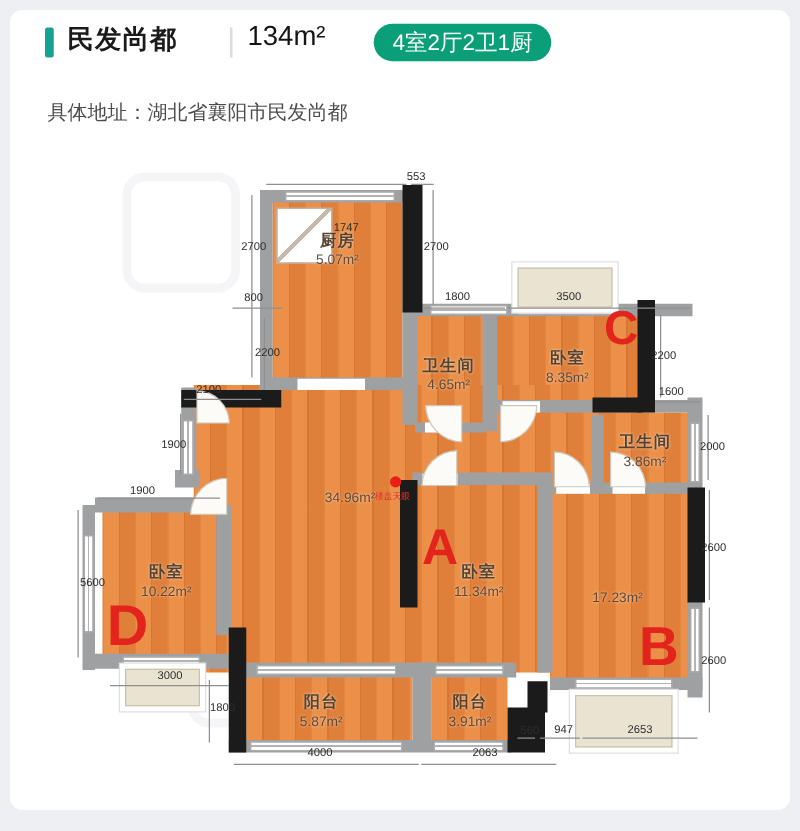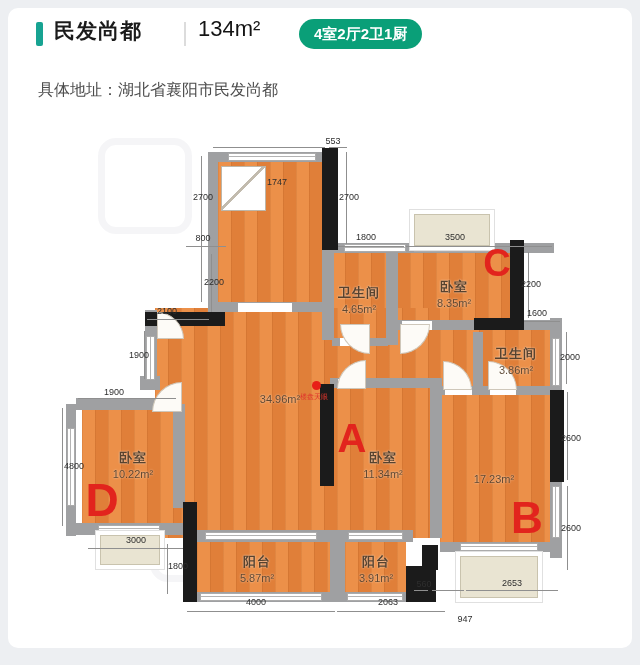--- a/index.html
+++ b/index.html
@@ -5,21 +5,21 @@
   html,body{margin:0;padding:0;}
   body{font-family:"Liberation Sans","DejaVu Sans",sans-serif;}
   .screen{position:relative;width:640px;height:665px;background:#edeff2;overflow:hidden;}
   .card{position:absolute;left:8px;top:8px;width:624px;height:640px;background:#ffffff;border-radius:10px;}
   .abs{position:absolute;}
   
   .accent{position:absolute;left:36px;top:22px;width:7px;height:24px;border-radius:2px;}
   .title{position:absolute;left:54px;top:17px;font-size:21px;font-weight:700;color:#1b1b1b;letter-spacing:1px;}
   .tdivider{position:absolute;left:184px;top:22px;width:2px;height:24px;background:#dcdcdc;}
   .areatxt{position:absolute;left:198px;top:16px;font-size:22px;font-weight:400;color:#141414;}
-  .badge{position:absolute;left:299px;top:19px;height:30px;line-height:30px;padding:0 15px;border-radius:16px;color:#ffffff;font-size:15px;font-weight:700;}
+  .badge{position:absolute;left:299px;top:19px;height:30px;line-height:30px;padding:0 15px;border-radius:16px;color:#ffffff;font-size:18px;font-weight:400;}
   .addr{position:absolute;left:38px;top:80px;font-size:16px;color:#4c4c4c;}
   
   .floor{background:
     repeating-linear-gradient(90deg, rgba(120,50,0,.10) 0 1px, rgba(0,0,0,0) 1px 13px),
     repeating-linear-gradient(90deg, #ec9049 0 13px, #e07f39 13px 26px);}
   .wg{background:#9fa0a2;}
   .wb{background:#1b1b1b;}
   .gap{background:#ffffff;}
   .win-h{background:linear-gradient(#ffffff 0 38%, #b3b3b3 38% 58%, #ffffff 58%);border:1px solid #ababab;box-sizing:border-box;}
   .win-v{background:linear-gradient(90deg,#ffffff 0 38%, #b3b3b3 38% 58%, #ffffff 58%);border:1px solid #ababab;box-sizing:border-box;}
@@ -118,20 +118,24 @@
       <div class="abs bay" style="left: 460px; top: 556px; width: 78px; height: 42px;"></div>
       <div class="abs bay" style="left: 100px; top: 535px; width: 60px; height: 30px;"></div>
       <div class="abs door" style="left: 340px; top: 324px; width: 30px; height: 30px; border-radius: 0px 0px 0px 100%;"></div>
       <div class="abs door" style="left: 400px; top: 324px; width: 30px; height: 30px; border-radius: 0px 0px 100%;"></div>
       <div class="abs door" style="left: 337px; top: 360px; width: 29px; height: 29px; border-radius: 100% 0px 0px;"></div>
       <div class="abs door" style="left: 443px; top: 361px; width: 29px; height: 29px; border-radius: 0px 100% 0px 0px;"></div>
       <div class="abs door" style="left: 488px; top: 361px; width: 29px; height: 29px; border-radius: 0px 100% 0px 0px;"></div>
       <div class="abs door" style="left: 152px; top: 382px; width: 30px; height: 30px; border-radius: 100% 0px 0px;"></div>
       <div class="abs door" style="left: 157px; top: 312px; width: 27px; height: 27px; border-radius: 0px 100% 0px 0px;"></div>
       <div class="abs kbox" style="left: 221px; top: 166px; width: 45px; height: 45px;"></div>
+      <div class="rlabel" style="left: 270px; top: 199px;">
+        <span class="rname">厨房</span>
+        <span class="rarea">5.07m²</span>
+      </div>
       <div class="rlabel" style="left: 359px; top: 299px;">
         <span class="rname">卫生间</span>
         <span class="rarea">4.65m²</span>
       </div>
       <div class="rlabel" style="left: 454px; top: 293px;">
         <span class="rname">卧室</span>
         <span class="rarea">8.35m²</span>
       </div>
       <div class="rlabel" style="left: 516px; top: 360px;">
         <span class="rname">卫生间</span>
@@ -185,33 +189,33 @@
       <div class="abs dim" style="left: 571px; top: 528px;">2600</div>
       <div class="abs dline" style="left: 211px; top: 254px; width: 1px; height: 58px;"></div>
       <div class="abs dim" style="left: 214px; top: 282px;">2200</div>
       <div class="abs dline" style="left: 147px; top: 319px; width: 62px; height: 1px;"></div>
       <div class="abs dim" style="left: 167px; top: 311px;">2100</div>
       <div class="abs dline" style="left: 144px; top: 331px; width: 1px; height: 48px;"></div>
       <div class="abs dim" style="left: 139px; top: 355px;">1900</div>
       <div class="abs dline" style="left: 78px; top: 398px; width: 98px; height: 1px;"></div>
       <div class="abs dim" style="left: 114px; top: 392px;">1900</div>
       <div class="abs dline" style="left: 62px; top: 408px; width: 1px; height: 118px;"></div>
-      <div class="abs dim" style="left: 74px; top: 466px;">4800</div>
+      <div class="abs dim" style="left: 74px; top: 466px;">5600</div>
       <div class="abs dline" style="left: 88px; top: 548px; width: 95px; height: 1px;"></div>
       <div class="abs dim" style="left: 136px; top: 540px;">3000</div>
       <div class="abs dline" style="left: 167px; top: 544px; width: 1px; height: 50px;"></div>
       <div class="abs dim" style="left: 178px; top: 566px;">1800</div>
       <div class="abs dline" style="left: 187px; top: 611px; width: 148px; height: 1px;"></div>
       <div class="abs dim" style="left: 256px; top: 602px;">4000</div>
       <div class="abs dline" style="left: 337px; top: 611px; width: 108px; height: 1px;"></div>
       <div class="abs dim" style="left: 388px; top: 602px;">2063</div>
       <div class="abs dline" style="left: 414px; top: 590px; width: 14px; height: 1px;"></div>
       <div class="abs dim" style="left: 424px; top: 584px;">560</div>
       <div class="abs dline" style="left: 432px; top: 590px; width: 32px; height: 1px;"></div>
-      <div class="abs dim" style="left: 465px; top: 583px; margin-top: 36px;">947</div>
+      <div class="abs dim" style="left: 451px; top: 583px;">947</div>
       <div class="abs dline" style="left: 466px; top: 590px; width: 92px; height: 1px;"></div>
       <div class="abs dim" style="left: 512px; top: 583px; text-align: right;">2653</div>
       <div class="abs marker" style="left: 352px; top: 438px; font-size: 40px;">A</div>
       <div class="abs marker" style="left: 527px; top: 518px; font-size: 44px;">B</div>
       <div class="abs marker" style="left: 497px; top: 263px; font-size: 38px;">C</div>
       <div class="abs marker" style="left: 102px; top: 500px; font-size: 46px;">D</div>
       <div class="abs dot" style="left: 311.5px; top: 380.5px; width: 9px; height: 9px;"></div>
       <div class="abs wm" style="left: 314px; top: 397px;">楼盘天眼</div>
     </div>
 </div>

